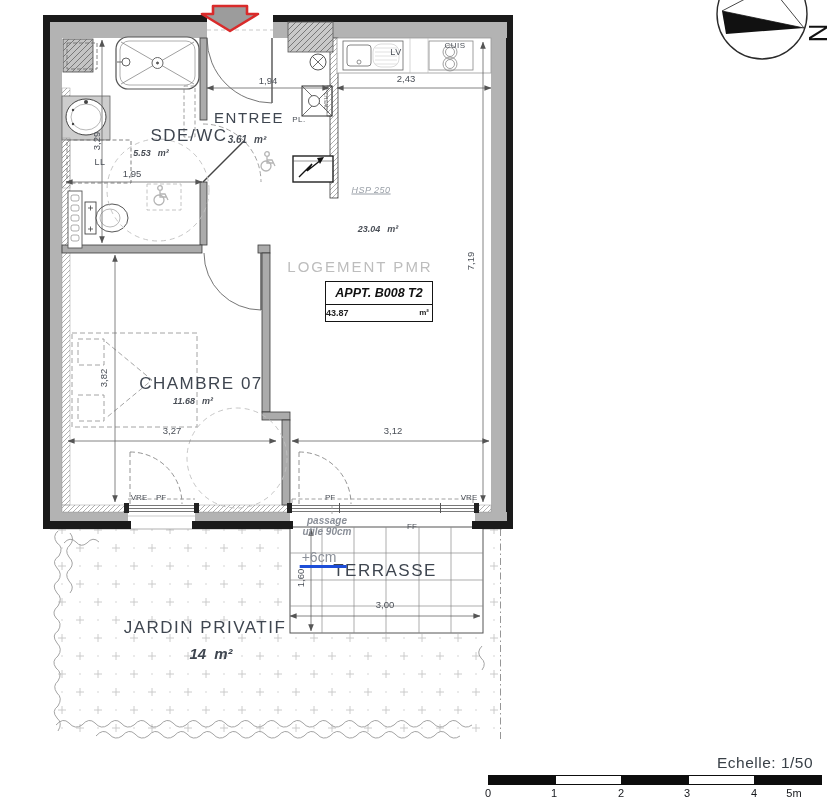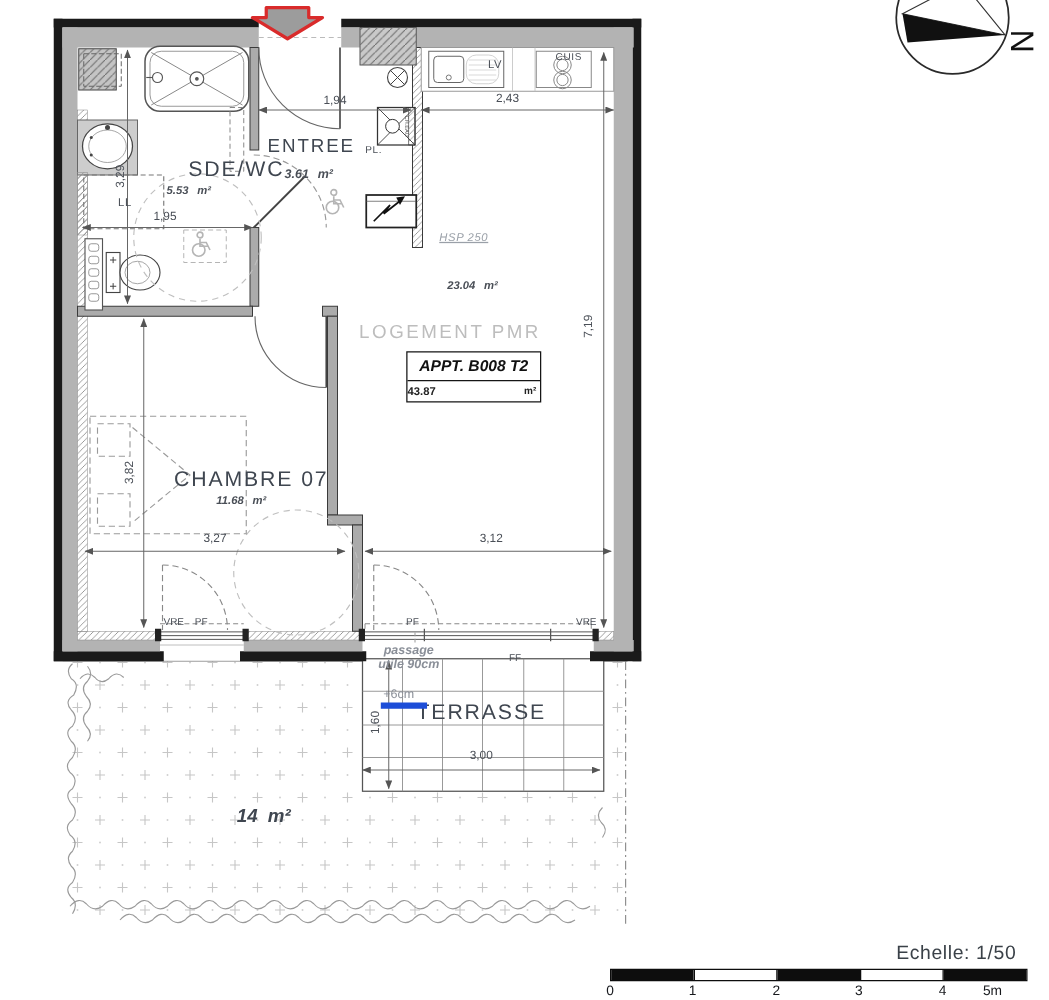--- a/index.html
+++ b/index.html
@@ -26,21 +26,21 @@
   .appt-area .u{position:absolute;right:3px;top:3px;font-size:8px;}
   .scalebar{position:absolute;left:488px;top:775px;width:332px;height:8px;
             border:1px solid #0d0d0d;display:flex;}
   .scalebar div{flex:1;}
   .sb-b{background:#0d0d0d;} .sb-w{background:#fff;border-left:1px solid #0d0d0d;border-right:1px solid #0d0d0d;}
   .tick{position:absolute;top:787px;font-size:11px;color:#16181c;transform:translateX(-50%);}
   .echelle{font-size:15.5px;color:#3a4148;letter-spacing:.5px;}
   .north{font-size:26px;color:#111;}
   .win{font-size:8px;color:#4a4f57;}
   .pass{font-size:10px;font-style:italic;color:#8a8f98;font-weight:bold;}
-  .off6{font-size:10px;color:#8a8f98;border-bottom:5px solid #1d4ed8;padding:0 10px 1px 2px;}
+  .off6{font-size:14px;color:#8a8f98;border-bottom:3px solid #1d4ed8;padding:0 10px 1px 2px;}
 </style>
 </head>
 <body>
 
 <div class="canvas">
 
 <svg width="839" height="800" viewBox="0 0 839 800">
   <defs>
     <pattern id="plusPat" width="36" height="36" patternUnits="userSpaceOnUse">
       <path d="M8,4 V12 M4,8 H12 M26,22 V30 M22,26 H30" stroke="#c6c6c6" stroke-width="0.9" fill="none"></path>
@@ -318,20 +318,21 @@
 <div class="appt-box">
   <div class="appt-id">APPT. B008 T2</div>
   <div class="appt-area"><span>43.87</span><span class="u">m²</span></div>
 </div>
 
 <div class="lbl cc room" style="left:201px;top:383px;">CHAMBRE 07</div>
 <div class="lbl cc area" style="left:193px;top:401px;"><span>11.68</span><span class="u">m²</span></div>
 
 <div class="lbl cc room" style="left:385px;top:570px;">TERRASSE</div>
 
+<div class="lbl cc room" style="left:205px;top:627px;">JARDIN PRIVATIF</div>
 <div class="lbl cc" style="left:211px;top:653px;font-size:15px;font-style:italic;font-weight:bold;color:#3f4650;"><span>14</span><span style="margin-left:8px;">m²</span></div>
 
 <div class="lbl cc tag" style="left:396px;top:52px;font-size:9px;">LV</div>
 <div class="lbl cc tag" style="left:455px;top:46px;">CUIS</div>
 <div class="lbl cc tag" style="left:299px;top:120px;">PL.</div>
 <div class="lbl cc tag" style="left:100px;top:162px;font-size:9px;">LL</div>
 <div class="lbl rr" style="left:325px;top:101px;font-size:4.5px;color:#555;">CH.EAU</div>
 
 <div class="lbl cc dim" style="left:268px;top:81px;">1,94</div>
 <div class="lbl cc dim" style="left:406px;top:79px;">2,43</div>

